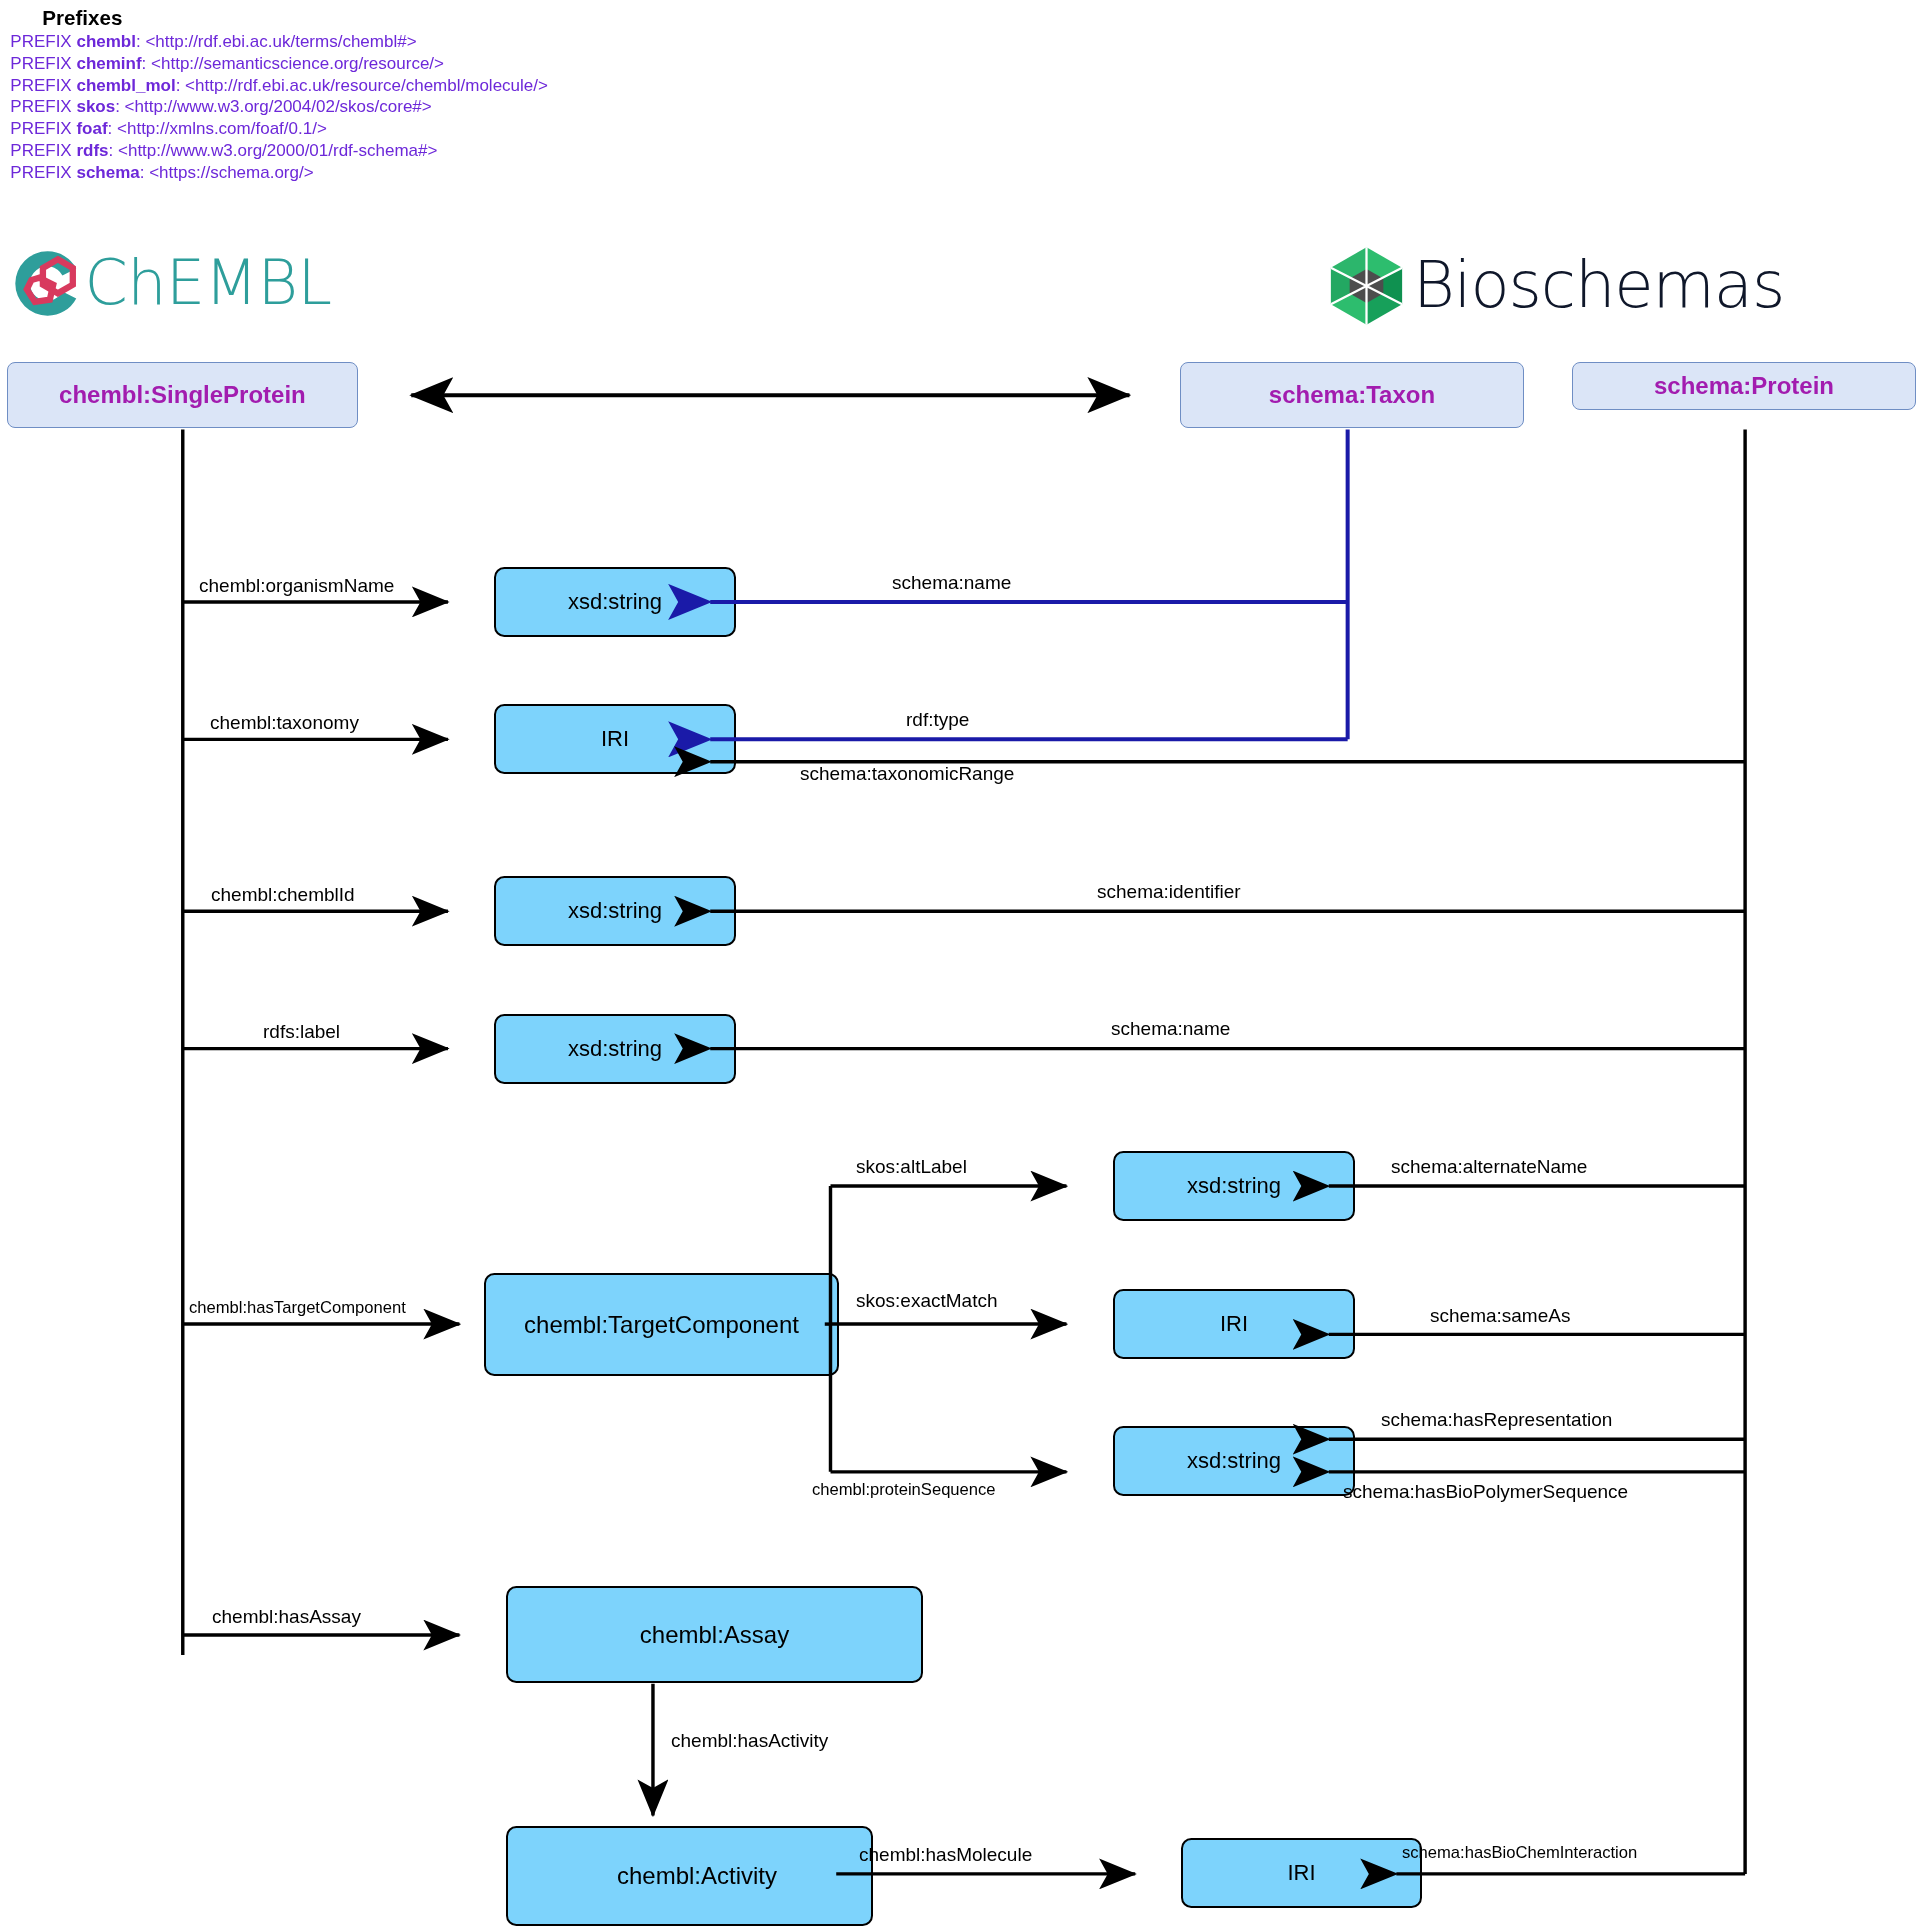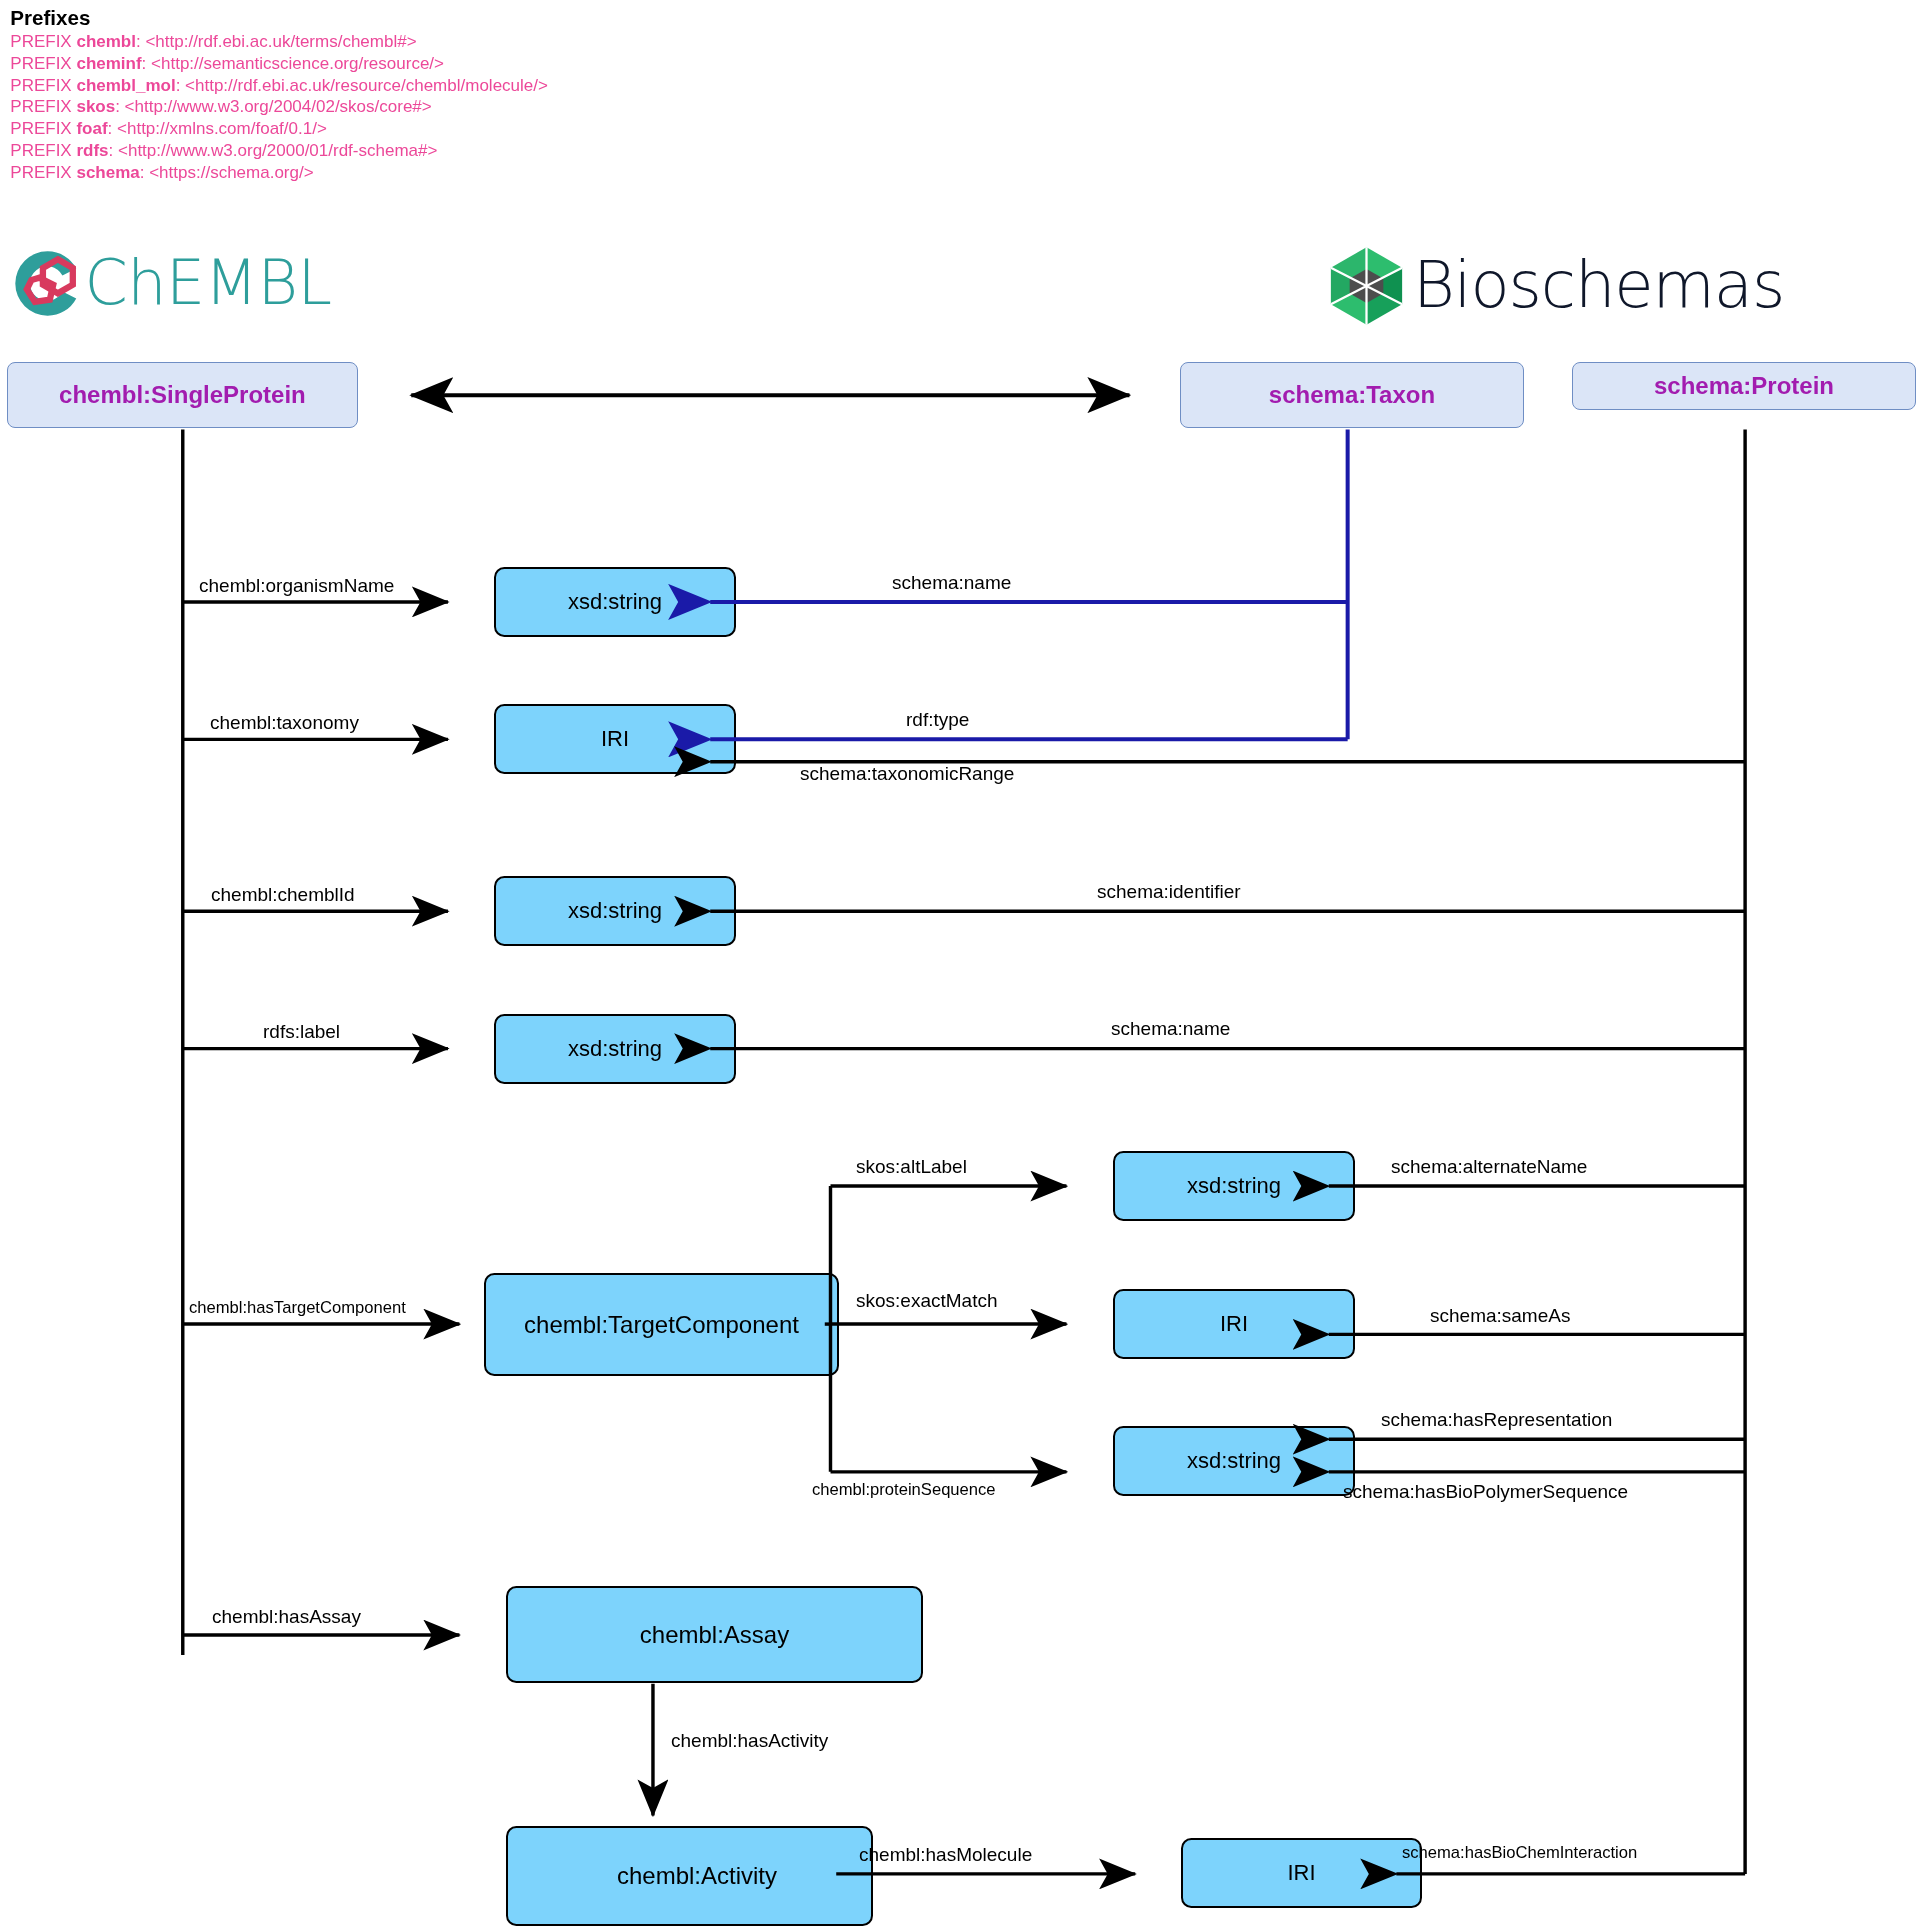--- a/index.html
+++ b/index.html
@@ -1,21 +1,21 @@
 <!DOCTYPE html>
 <html style="font-size:9.2px"><head>
 <meta charset="utf-8">
 <style>
   html, body { margin:0; padding:0; background:#ffffff; }
   body { width:1921px; height:1926px; position:relative; font-family:"Liberation Sans", sans-serif; overflow:hidden; }
 
   
   #prefixes { position:absolute; left:10.3px; top:5.7px; }
-  #prefixes .pfx-title { font-size:20.6px; font-weight:bold; color:#000; line-height:1.18; margin-bottom:1.1px; }
-  #prefixes .pfx-line  { font-size:17px; color:#ec4899; line-height:1.28; white-space:nowrap; }
+  #prefixes .pfx-title { font-size:20.6px; font-weight:bold; color:#000; line-height:1.18; margin-bottom:1.1px;margin-left:32px; }
+  #prefixes .pfx-line  { font-size:17px; color:#6d28d9; line-height:1.28; white-space:nowrap; }
   #prefixes .pfx-line b { font-weight:bold; }
 
   
   #chembl-logo { position:absolute; left:12.6px; top:246px; width:344px; height:77px; }
   #chembl-logo .logo-mark { position:absolute; left:0; top:2.9px; width:69px; height:69px; }
   #chembl-logo .logo-word { position:absolute; left:72px; top:4.6px; font-size:62px; line-height:64px;
                             color:#2e9e9b; font-family:"DejaVu Sans", sans-serif; letter-spacing:-0.6px; font-weight:300; }
 
   #bioschemas-logo { position:absolute; left:1328px; top:246px; width:515px; height:80px; }
   #bioschemas-logo .logo-mark { position:absolute; left:0; top:0; width:77px; height:80px; }

